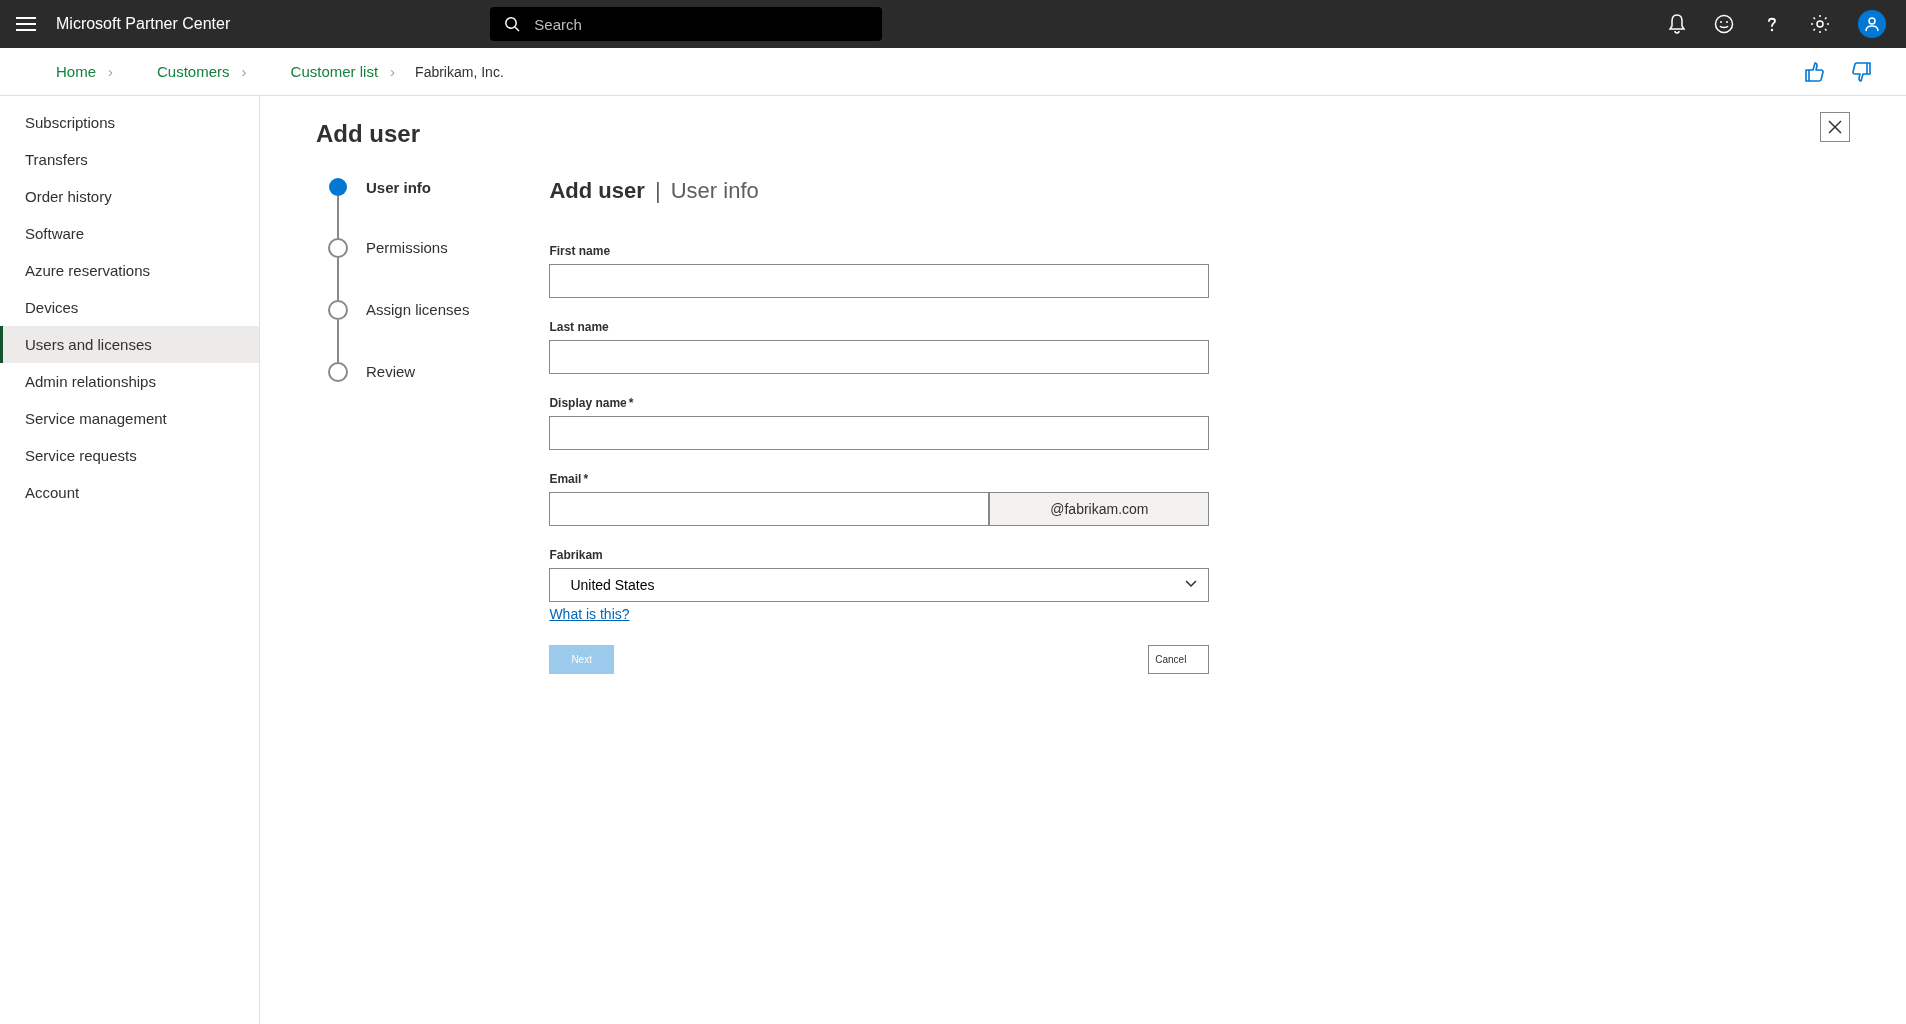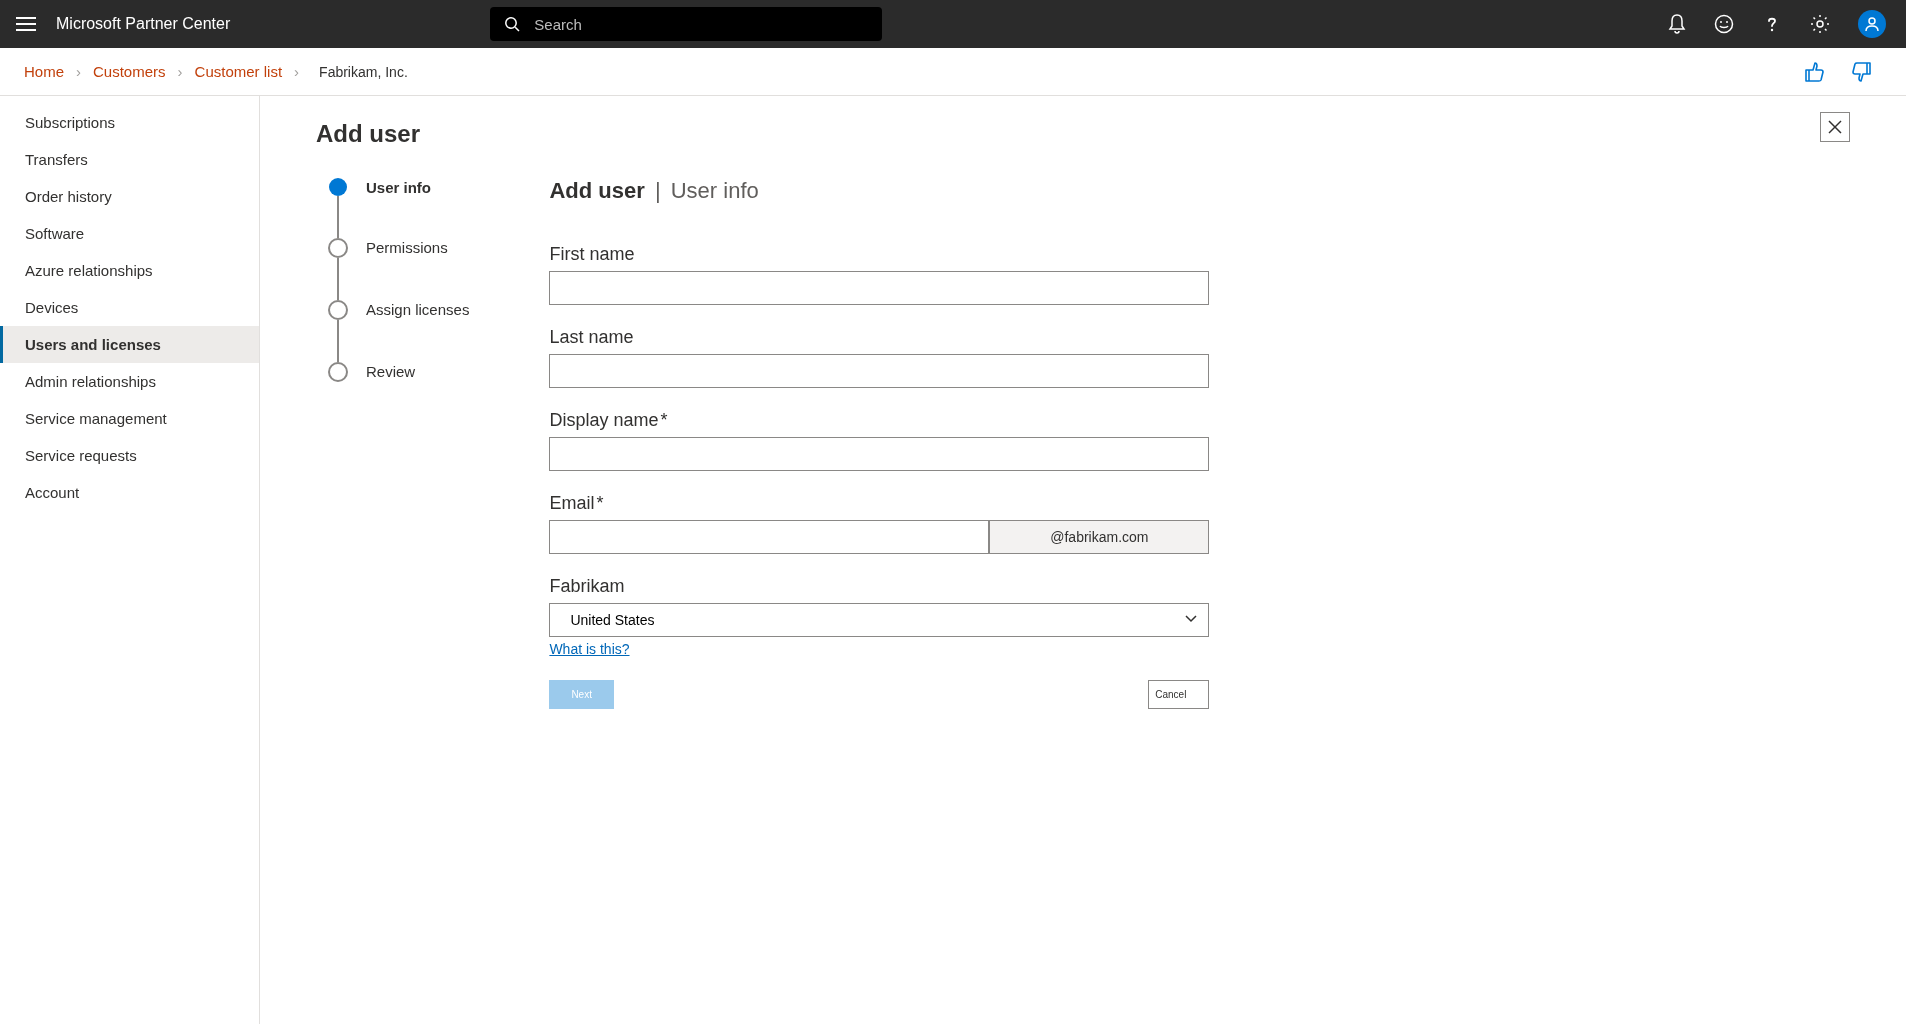--- a/index.html
+++ b/index.html
@@ -16,32 +16,32 @@
     .search-box input { background: transparent; border: none; color: #fff; font-size: 15px; width: 100%; outline: none; }
     .search-box input::placeholder { color: #bdbdbd; }
     .header-spacer { flex: 1; }
     .header-icons { display: flex; align-items: center; gap: 28px; margin-right: 8px;}
     .header-icons .icon-btn { color: #fff; cursor: pointer; display:flex; align-items:center; justify-content:center;}
     .avatar { width: 28px; height: 28px; border-radius: 50%; background: #0078d4; display: flex; align-items:center; justify-content:center; color:#fff; }
 
     
     .breadcrumb-row { height: 48px; border-bottom: 1px solid #e1dfdd; display:flex; align-items:center; padding: 0 24px; }
     .breadcrumb { display:flex; align-items:center; gap:12px; font-size:15px; color:#605e5c;}
-    .breadcrumb a { color:#c2410c; text-decoration:none; }
+    .breadcrumb a { color:#15803d; text-decoration:none;margin-left:32px; }
     .breadcrumb .chev { color:#a19f9d; }
     .breadcrumb .current { color:#323130; font-weight:400; font-size:14px; margin-left:8px;}
     .breadcrumb-spacer { flex:1; }
     .feedback { display:flex; gap:24px; margin-right:8px;}
     .feedback svg { cursor:pointer; }
 
     
     .layout { display:flex; }
     .sidebar { width: 260px; border-right: 1px solid #e1dfdd; padding-top: 8px; min-height: calc(100vh - 96px); }
     .nav-item { padding: 10px 22px; font-size: 15px; cursor:pointer; border-left: 3px solid transparent;}
-    .nav-item.active { background:#edebe9; border-left:3px solid #0369a1; font-weight:700;}
+    .nav-item.active { background:#edebe9; border-left:3px solid #14532d; font-weight:400;}
     .main { flex:1; padding: 24px 56px 40px 56px; position:relative; }
 
     h1.page-title { font-size: 24px; font-weight: 600; margin-bottom: 30px; }
 
     .close-btn { position:absolute; top: 16px; right: 56px; width:30px; height:30px; border:1px solid #8a8886; display:flex; align-items:center; justify-content:center; cursor:pointer; background:#fff;}
 
     .content-row { display:flex; gap: 80px; }
 
     
     .stepper { margin-left: 10px; }
@@ -52,21 +52,21 @@
     .step-line { width:2px; height:42px; background:#8a8886; }
     .step-label { margin-left:16px; font-size:15px; line-height:20px; }
     .step-label.active { font-weight:600; }
 
     
     .form-panel { flex:1; max-width: 660px; }
     .form-title { font-size:22px; font-weight:600; margin-bottom: 40px;}
     .form-title .sep { font-weight:400; color:#605e5c; margin:0 4px;}
     .form-title .sub { font-weight:400; color:#605e5c;}
     .field { margin-bottom: 22px; }
-    .field label { display:block; font-size:18px; font-weight:400; margin-bottom:6px;}
+    .field label { display:block; font-size:12px; font-weight:700; margin-bottom:6px;}
     .field label .req { margin-left:2px;}
     .field input[type=text] { width:100%; height:34px; border:1px solid #8a8886; padding: 0 20px; font-size:14px; outline:none;}
     .email-row { display:flex; }
     .email-row input { flex:1; border-right:none;}
     .email-suffix { width:220px; height:34px; border:1px solid #8a8886; background:#f3f2f1; display:flex; align-items:center; justify-content:center; font-size:14px; color:#323130;}
     .select { position:relative; }
     .select input { width:100%; height:34px; border:1px solid #8a8886; padding:0 10px; font-size:14px; background:#fff;}
     .select .chev-down { position:absolute; right:10px; top:7px; pointer-events:none;}
     .helplink { color:#0067b8; font-size:14px; text-decoration:underline; display:inline-block; margin-top:4px;}
 
@@ -151,21 +151,21 @@
       </svg>
   </div>
 </div>
 
 <div class="layout">
   <div class="sidebar">
     <div class="nav-item"><span>Subscriptions</span></div>
     <div class="nav-item"><span>Transfers</span></div>
     <div class="nav-item"><span>Order history</span></div>
     <div class="nav-item"><span>Software</span></div>
-    <div class="nav-item"><span>Azure relationships</span></div>
+    <div class="nav-item"><span>Azure reservations</span></div>
     <div class="nav-item"><span>Devices</span></div>
     <div class="nav-item active"><span>Users and licenses</span></div>
     <div class="nav-item"><span>Admin relationships</span></div>
     <div class="nav-item"><span>Service management</span></div>
     <div class="nav-item"><span>Service requests</span></div>
     <div class="nav-item"><span>Account</span></div>
   </div>
 
   <div class="main">
     <div class="close-btn">

